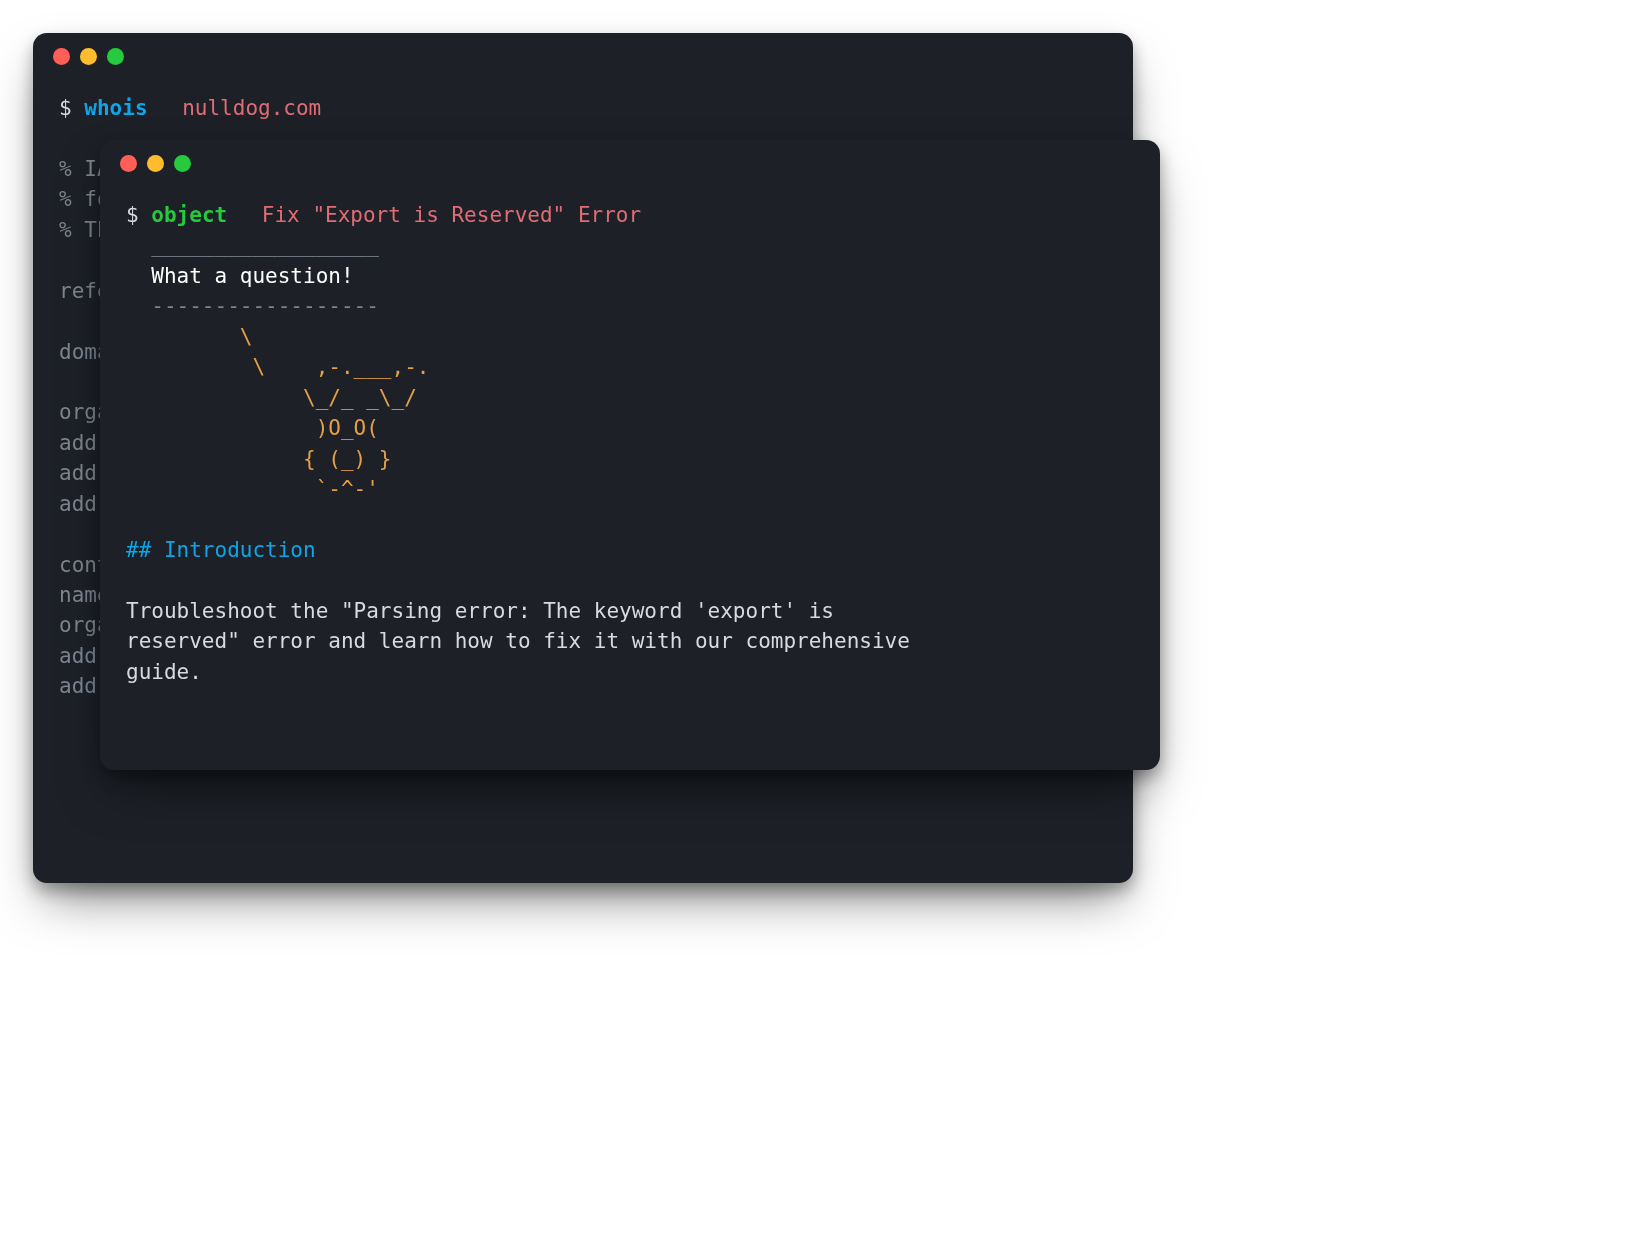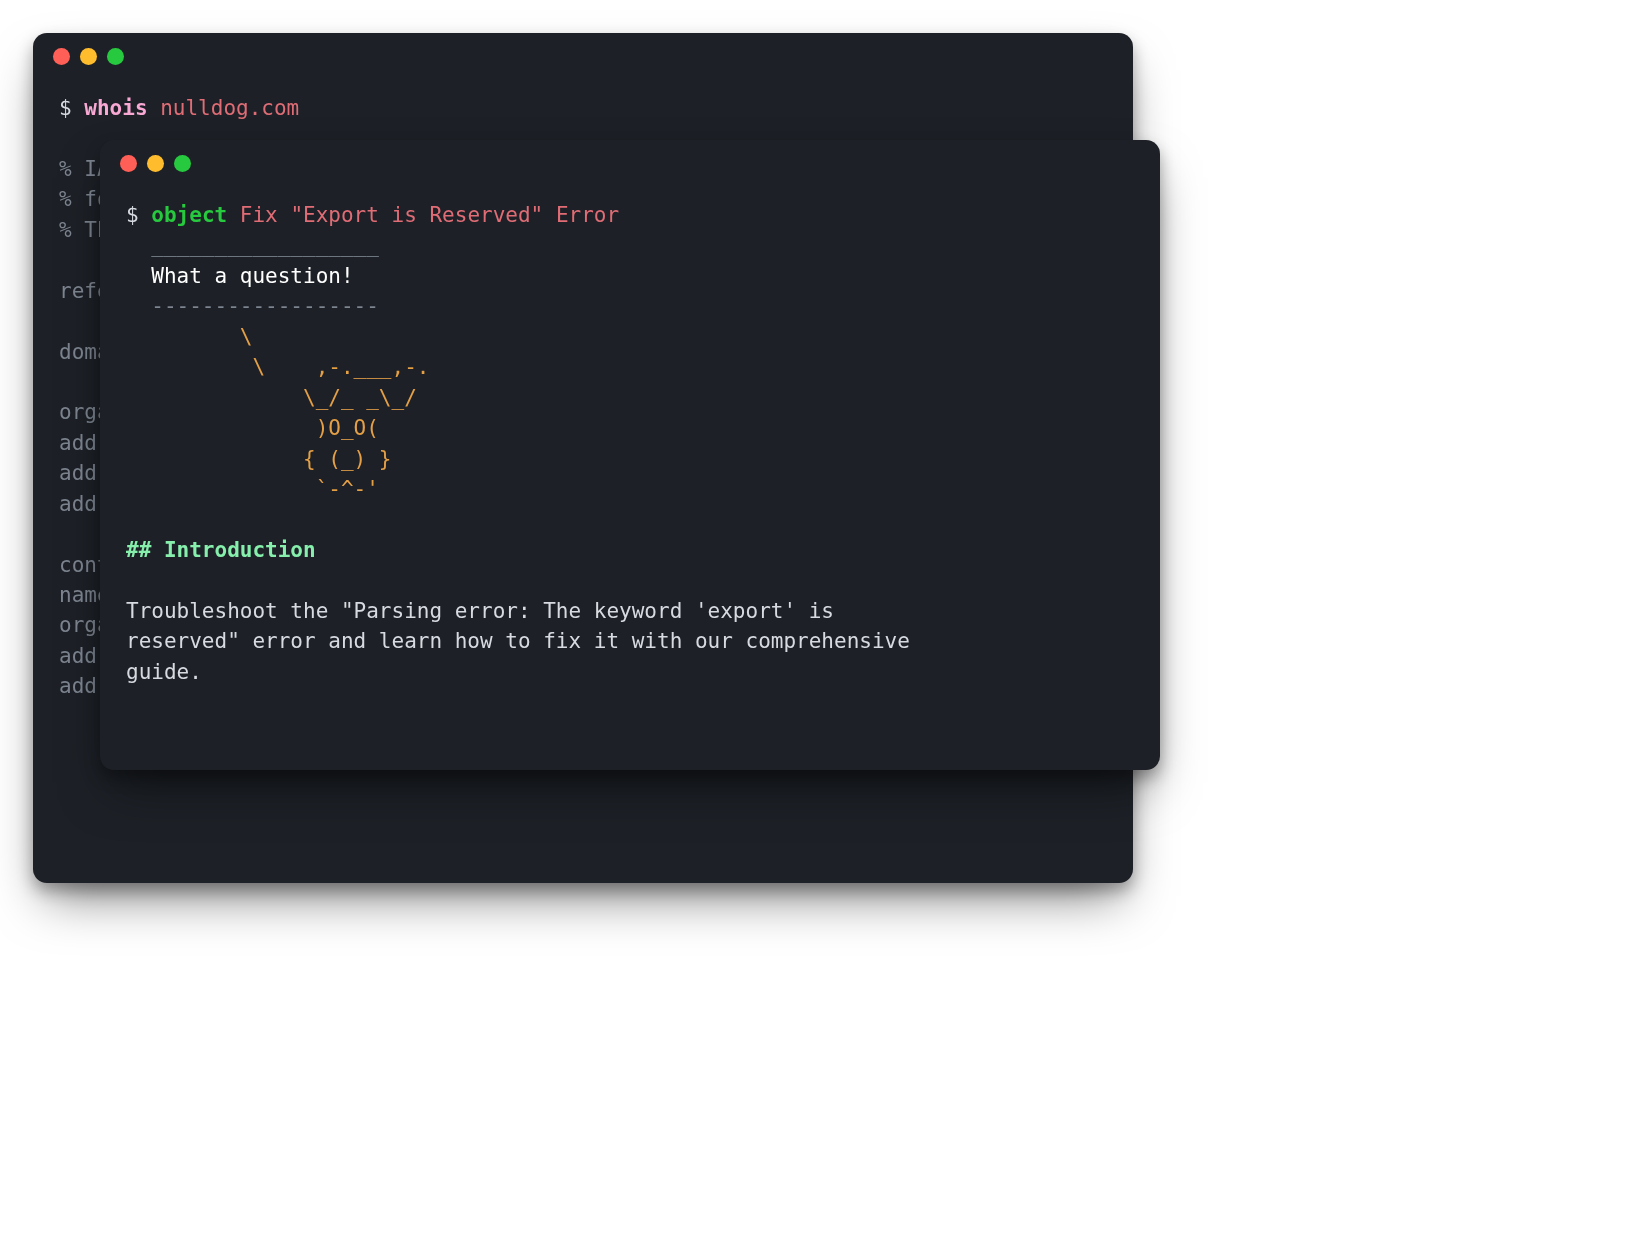--- a/index.html
+++ b/index.html
@@ -47,30 +47,30 @@
     .tl-max   { background: #27c93f; }
     .term-content {
       padding: 14px 26px;
       font-size: 21px;
       line-height: 1.45;
       white-space: pre;
       color: #d7dae0;
     }
     .prompt-dollar { color: #d7dae0; }
     .cmd-name { color: #61afef; font-weight: 600; }
-    .cmd-arg { color: #e06c75; }
+    .cmd-arg { color: #e06c75; margin-left: 22px; }
     .cmd-green { color: #27c93f; font-weight: 600; }
     .dim { color: #7d8590; }
     .white { color: #ffffff; }
     .ascii-art { color: #e5a046; }
-    .heading-blue { color: #86efac; font-weight: 700; }
+    .heading-blue { color: #0ea5e9; font-weight: 400; }
     .body-text { color: #d7dae0; }
     .terminal-back .term-content { color: #7d8590; }
     .terminal-back .prompt-dollar { color: #d7dae0; }
-    .terminal-back .cmd-name { color: #f9a8d4; }
+    .terminal-back .cmd-name { color: #0ea5e9; }
     .terminal-back .cmd-arg { color: #e06c75; }
   </style>
 </head>
 <body>
 
 <div class="terminal terminal-back">
   <div class="titlebar">
     <div class="traffic-light tl-close"></div>
     <div class="traffic-light tl-min"></div>
     <div class="traffic-light tl-max"></div>

